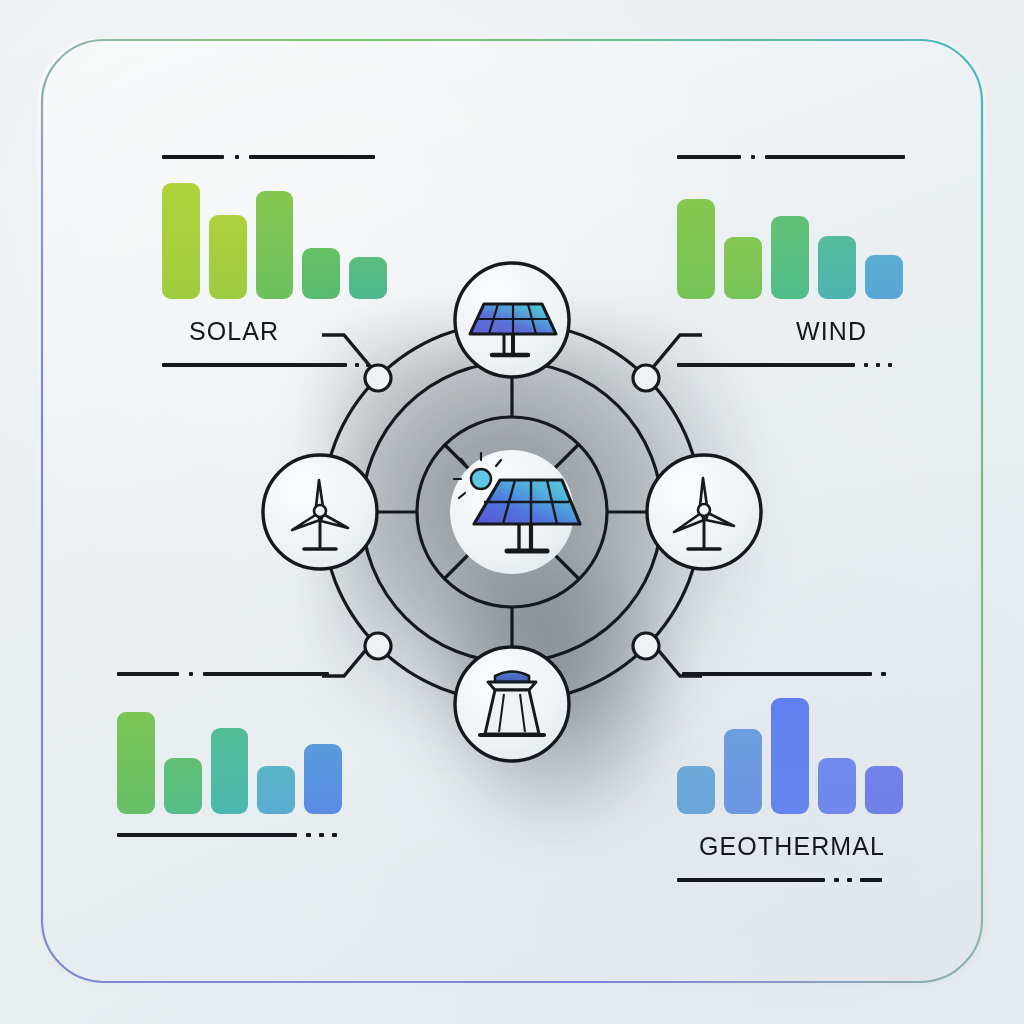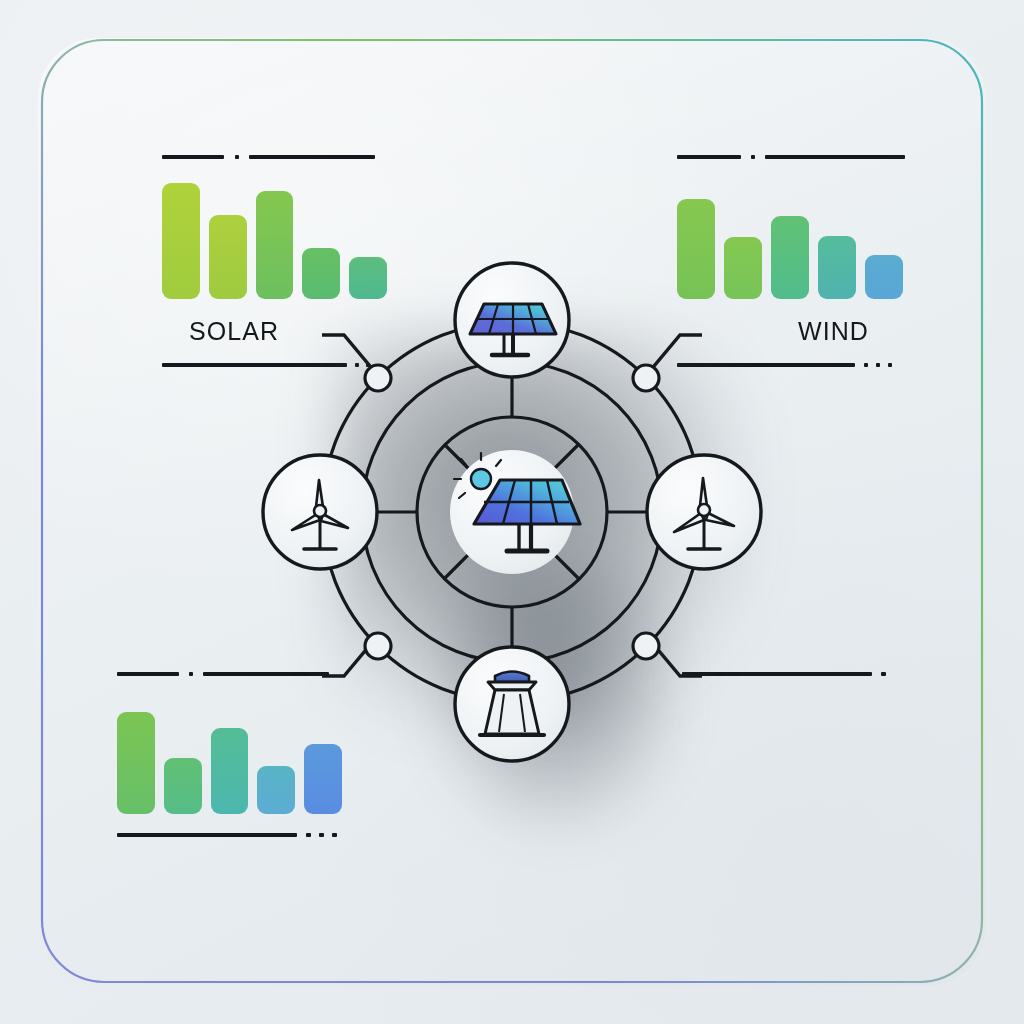--- a/index.html
+++ b/index.html
@@ -159,21 +159,21 @@
       <div style="width:10px"></div>
       <div class="seg" style="width:140px"></div>
     </div>
     <div class="bars" style="margin-top:24px;">
       <div class="bar" style="height:100px; background:linear-gradient(180deg,#86c84f,#76c357);"></div>
       <div class="bar" style="height:62px; background:linear-gradient(180deg,#85c851,#77c459);"></div>
       <div class="bar" style="height:83px; background:linear-gradient(180deg,#61c274,#51bd8d);"></div>
       <div class="bar" style="height:63px; background:linear-gradient(180deg,#56bc9b,#4fb3b0);"></div>
       <div class="bar" style="height:44px; background:linear-gradient(180deg,#5aadd1,#58a6d6);"></div>
     </div>
-    <div class="chart-label" style="margin-top:20px; margin-left:83px;text-align:center;">WIND</div>
+    <div class="chart-label" style="margin-top:20px; margin-left:119px;">WIND</div>
     <div class="rule" style="margin-top:19px;">
       <div class="seg" style="width:178px"></div>
       <div style="width:9px"></div>
       <div class="seg" style="width:4px"></div>
       <div style="width:8px"></div>
       <div class="seg" style="width:4px"></div>
       <div style="width:8px"></div>
       <div class="seg" style="width:4px"></div>
     </div>
   </div>
@@ -205,20 +205,39 @@
     <div class="seg" style="width:62px"></div>
     <div style="width:10px"></div>
     <div class="seg" style="width:4px"></div>
     <div style="width:10px"></div>
     <div class="seg" style="width:126px"></div>
   </div>
   <svg style="position:absolute; left:322px; top:636px;" width="70" height="46" viewBox="0 0 70 46">
     <path d="M0 40 L22 40 L48 9" fill="none" stroke="#15181c" stroke-width="3.4" stroke-linecap="square"></path>
   </svg>
 
+  <div class="chart-block" style="left:677px; top:698px; width:240px;">
+    <div class="bars">
+      <div class="bar" style="height:48px; background:linear-gradient(180deg,#6eabd8,#6aa5d9);"></div>
+      <div class="bar" style="height:85px; background:linear-gradient(180deg,#6d9ee0,#6b97e3);"></div>
+      <div class="bar" style="height:116px; background:linear-gradient(180deg,#6180f0,#6585ee);"></div>
+      <div class="bar" style="height:56px; background:linear-gradient(180deg,#7289ee,#7088ec);"></div>
+      <div class="bar" style="height:48px; background:linear-gradient(180deg,#7182ea,#7080e8);"></div>
+    </div>
+    <div class="chart-label" style="margin-top:20px; margin-left:22px;">GEOTHERMAL</div>
+    <div class="rule" style="margin-top:19px;">
+      <div class="seg" style="width:148px"></div>
+      <div style="width:9px"></div>
+      <div class="seg" style="width:5px"></div>
+      <div style="width:8px"></div>
+      <div class="seg" style="width:5px"></div>
+      <div style="width:8px"></div>
+      <div class="seg" style="width:22px"></div>
+    </div>
+  </div>
 
   <div class="rule" style="position:absolute; left:682px; top:672px; width:225px;">
     <div class="seg" style="width:190px"></div>
     <div style="width:9px"></div>
     <div class="seg" style="width:5px"></div>
   </div>
   <svg style="position:absolute; left:632px; top:636px;" width="70" height="46" viewBox="0 0 70 46">
     <path d="M70 40 L48 40 L22 9" fill="none" stroke="#15181c" stroke-width="3.4" stroke-linecap="square"></path>
   </svg>
 

